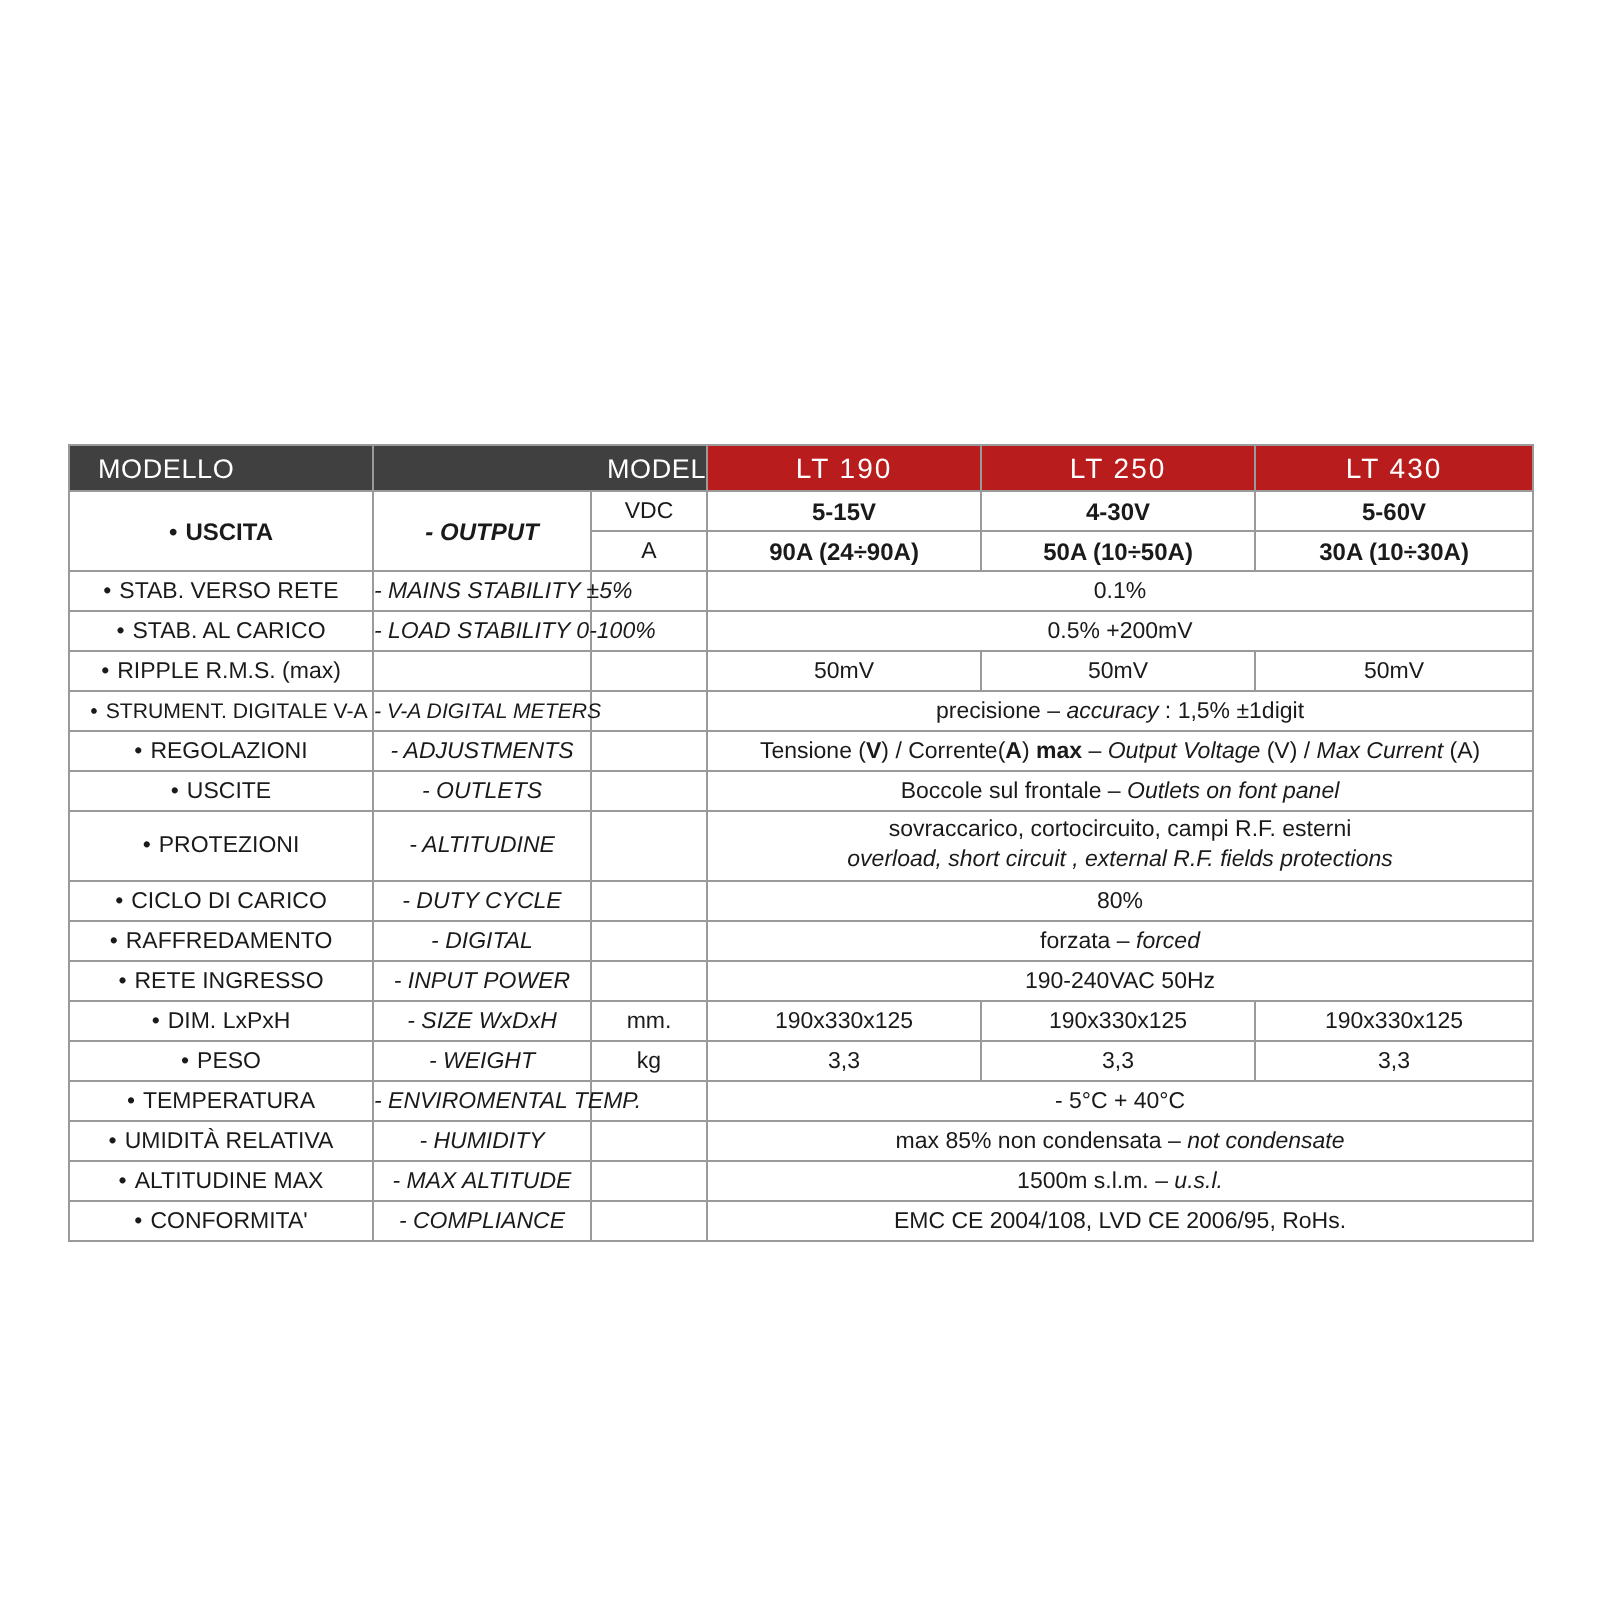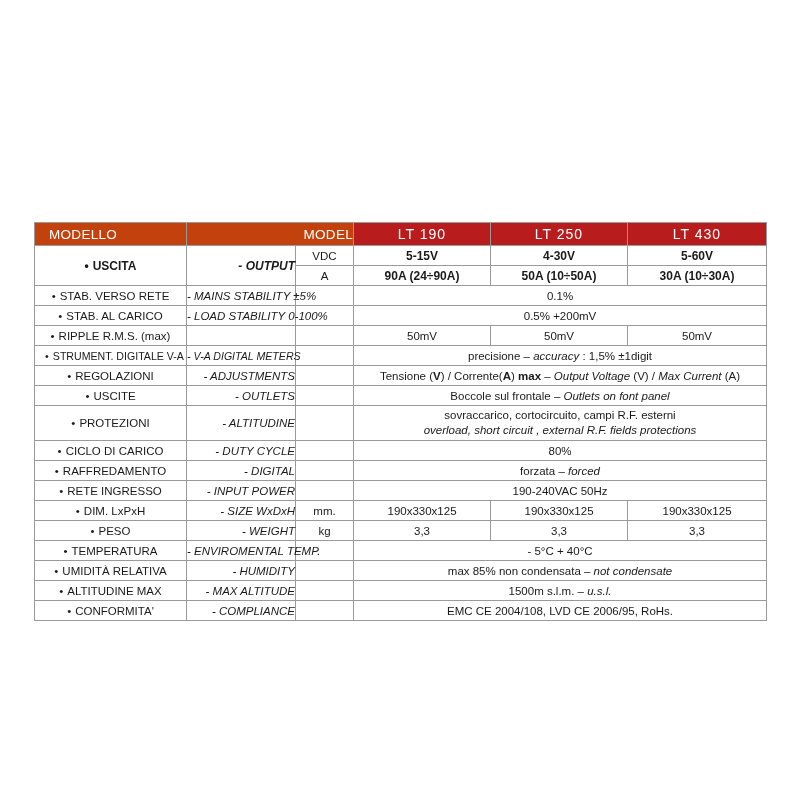--- a/index.html
+++ b/index.html
@@ -39,21 +39,21 @@
 
   table.spec td, table.spec th {
     border: 1px solid #9a9a9a;
     padding: 0;
     font-weight: normal;
     vertical-align: middle;
   }
 
   
   .hdr-gray {
-    background: #c2410c;
+    background: #404040;
     color: #ffffff;
     height: 22px;
     font-size: 13.5px;
     font-weight: bold;
     letter-spacing: 0.3px;
     border-color: #7e8084;
   }
   .hdr-gray.it { padding-left: 14px; text-align: left; }
   .hdr-gray.en { padding-left: 4px; text-align: right; }
   .hdr-orange {
@@ -71,21 +71,21 @@
   .lab-it {
     font-size: 11.5px;
     padding-left: 9px;
     text-align: center;
     white-space: nowrap;
   }
   .lab-it .bullet { margin-right: 4px; }
   .lab-en {
     font-size: 11.5px;
     font-style: italic;
-    text-align: right;
+    text-align: center;
     white-space: nowrap;
     padding-left: 2px;
   }
   .lab-unit {
     font-size: 11.5px;
     text-align: center;
   }
   .strong .lab-it,
   .strong .lab-en { font-weight: bold; font-size: 12px; }
 

